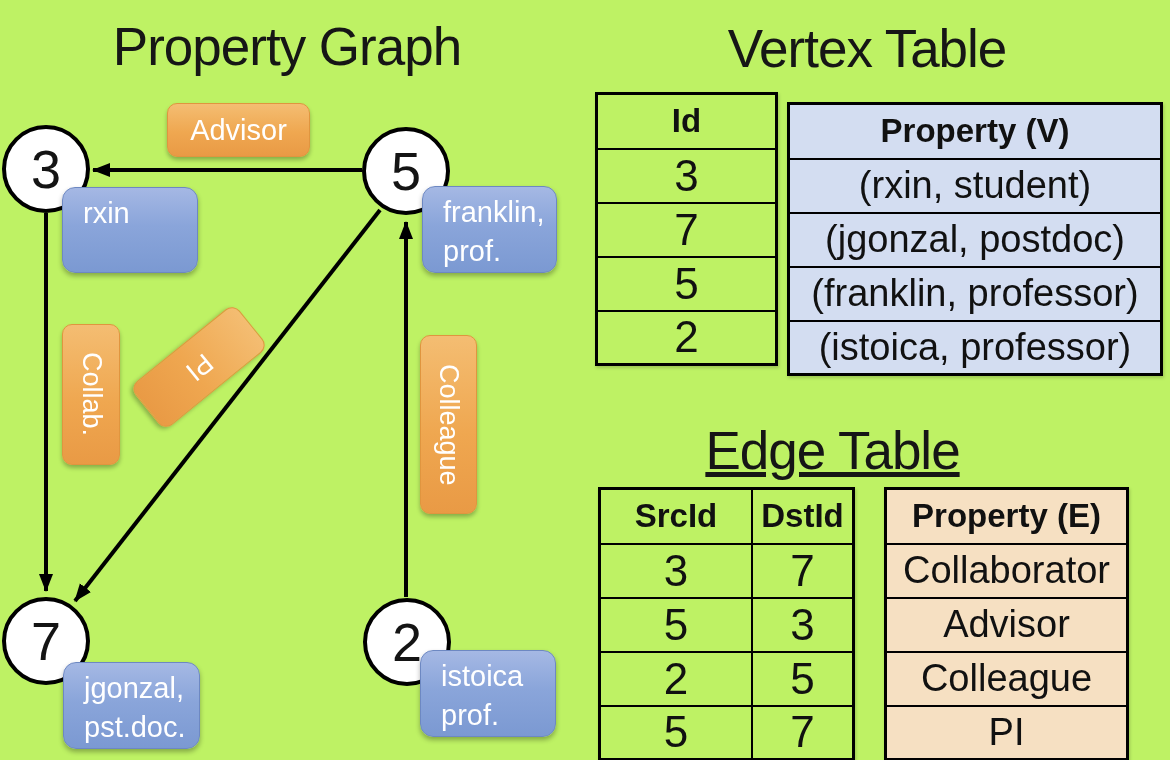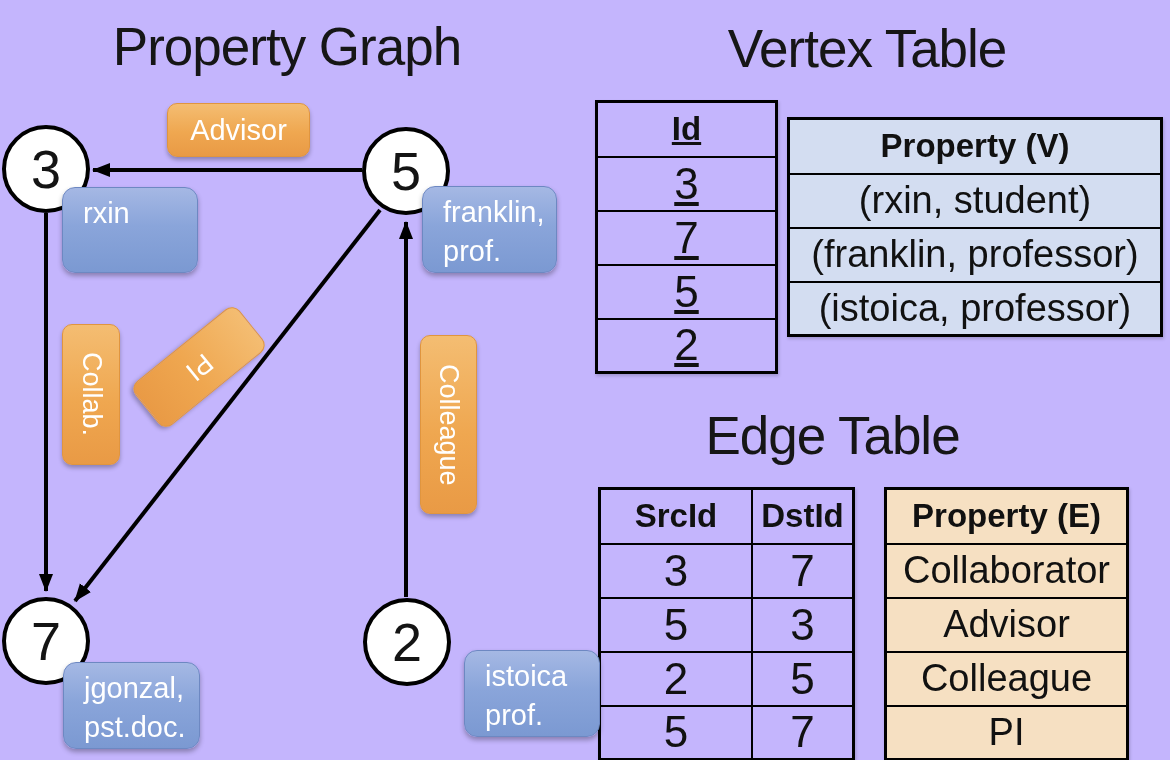--- a/index.html
+++ b/index.html
@@ -1,26 +1,26 @@
 <!DOCTYPE html>
 <html><head>
 <meta charset="utf-8">
 <style>
   html,body{margin:0;padding:0;background:#fff;}
   .canvas{
-    position:relative;width:1170px;height:760px;background:#c4b5fd;
+    position:relative;width:1170px;height:760px;background:#bef264;
     font-family:"Liberation Sans", sans-serif;overflow:hidden;color:#111;
   }
   .big-title{
     position:absolute;text-align:center;font-size:53px;font-weight:400;
     color:#161616;letter-spacing:-1px;white-space:nowrap;
   }
   #title-graph{left:0;top:16px;width:574px;}
   #title-vertex{left:640px;top:18px;width:454px;}
-  #title-edge{left:610px;top:405px;width:445px;}
+  #title-edge{left:610px;top:420px;width:445px;text-decoration:underline;}
 
   
   #edge-svg{position:absolute;left:0;top:0;width:580px;height:760px;z-index:1;pointer-events:none;}
   .gnode{
     position:absolute;width:88px;height:88px;box-sizing:border-box;
     border:4px solid #000;border-radius:50%;background:#fff;z-index:2;
     display:flex;align-items:center;justify-content:center;
     font-size:54px;color:#141414;
   }
   #node-3{left:2px;top:125px;}
@@ -45,36 +45,36 @@
   .vbox{
     position:absolute;z-index:4;border-radius:13px;box-sizing:border-box;
     background:linear-gradient(180deg,#a5b8e4 0%,#8aa5da 45%,#7b99d2 100%);
     border:1px solid #6d88c2;
     box-shadow:0 3px 5px rgba(0,0,0,0.3);
     color:#fff;font-size:29px;line-height:39px;padding:6px 6px 0 20px;
   }
   #vbox-3{left:62px;top:187px;width:136px;height:86px;}
   #vbox-5{left:422px;top:186px;width:135px;height:87px;}
   #vbox-7{left:63px;top:653px;width:137px;height:87px;margin-top:9px;}
-  #vbox-2{left:420px;top:650px;width:136px;height:87px;margin-left:44px;}
+  #vbox-2{left:420px;top:650px;width:136px;height:87px;}
 
   
   table.blk{position:absolute;border-collapse:collapse;table-layout:fixed;
     box-shadow:1px 2px 3px rgba(0,0,0,0.18);}
   table.blk td{border:2px solid #000;text-align:center;vertical-align:middle;
     padding:0;overflow:hidden;white-space:nowrap;}
   table.blk{border:3px solid #000;}
   td.hdr{font-weight:bold;font-size:33px;}
   td.num{font-size:44px;}
   td.txt{font-size:38px;}
   .fill-v td{background:#d3ddf1;}
   .fill-e td{background:#f6e0c2;}
 
-  #vt-id{left:595px;top:100px;width:183px;text-decoration:underline;}
-  #vt-prop{left:787px;top:102px;width:376px;margin-top:15px;}
+  #vt-id{left:595px;top:92px;width:183px;}
+  #vt-prop{left:787px;top:102px;width:376px;}
   #et-ids{left:590px;top:487px;width:257px;margin-left:8px;}
   #et-prop{left:884px;top:487px;width:245px;}
   tr.h{height:55px;} tr.r{height:54px;}
 </style>
 </head>
 <body>
 
 <div class="canvas">
 
   <div class="big-title" id="title-graph">Property Graph</div>
@@ -149,20 +149,23 @@
 
   <table class="blk fill-v" id="vt-prop">
     <tbody>
         <tr class="h">
           <td class="hdr">Property (V)</td>
         </tr>
     <tr class="r">
           <td class="txt">(rxin, student)</td>
         </tr>
     <tr class="r">
+          <td class="txt">(jgonzal, postdoc)</td>
+        </tr>
+    <tr class="r">
           <td class="txt">(franklin, professor)</td>
         </tr>
     <tr class="r">
           <td class="txt">(istoica, professor)</td>
         </tr>
   </tbody>
     </table>
 
   <table class="blk" id="et-ids">
     <tbody>

